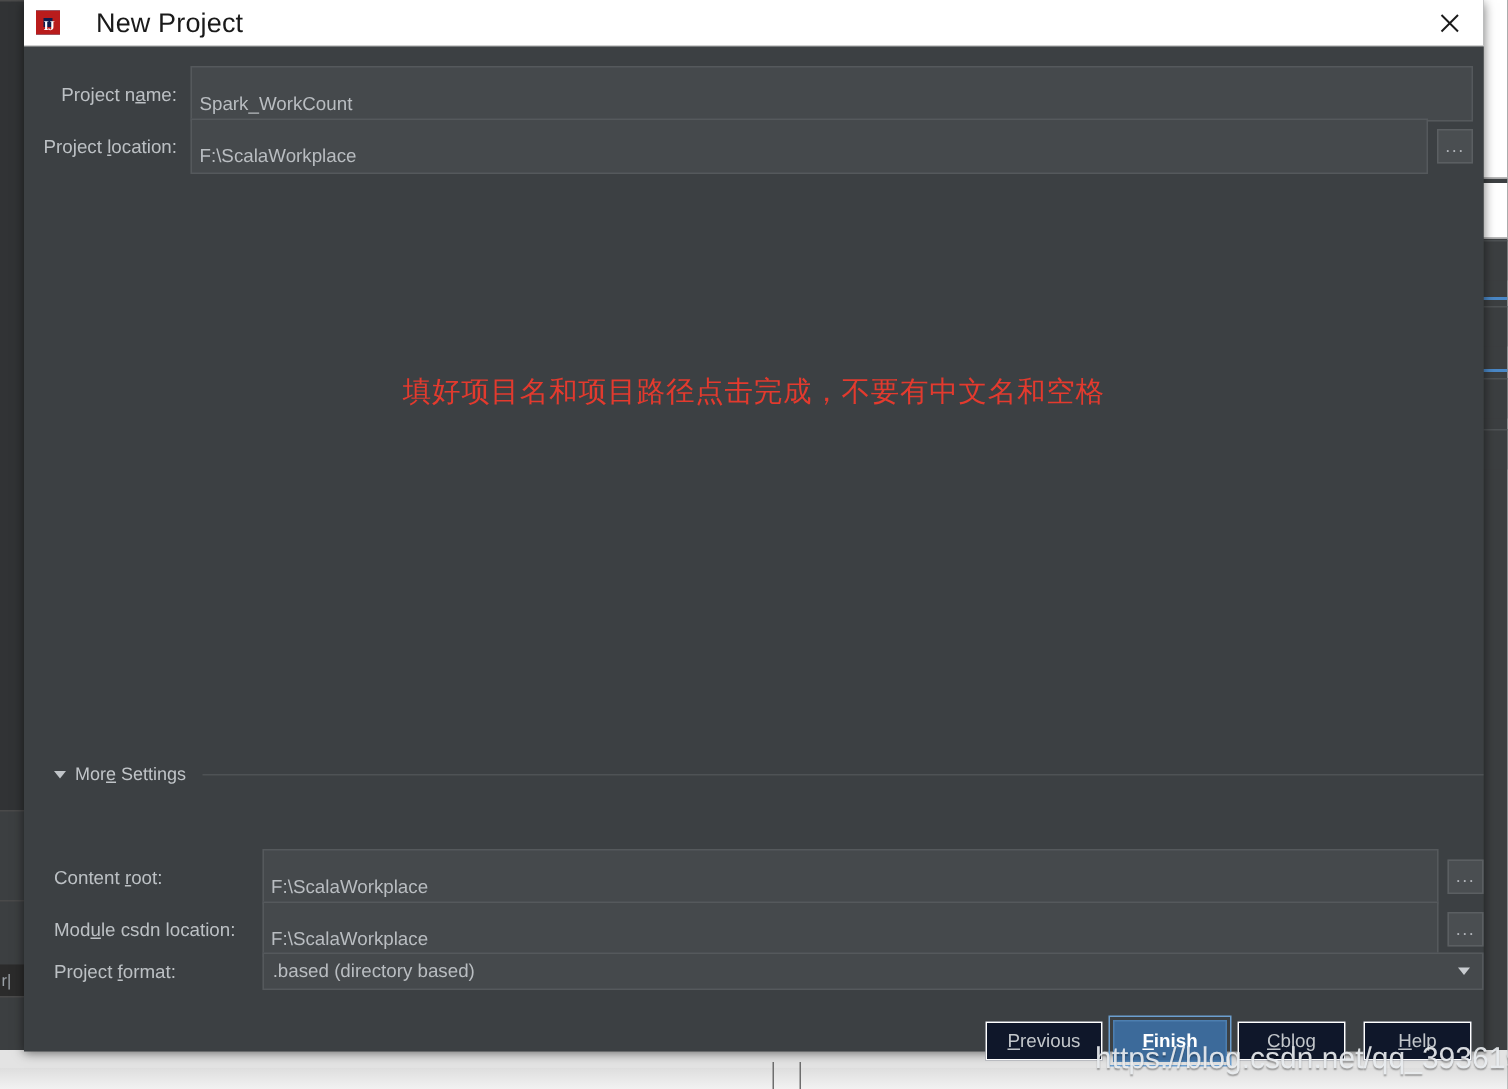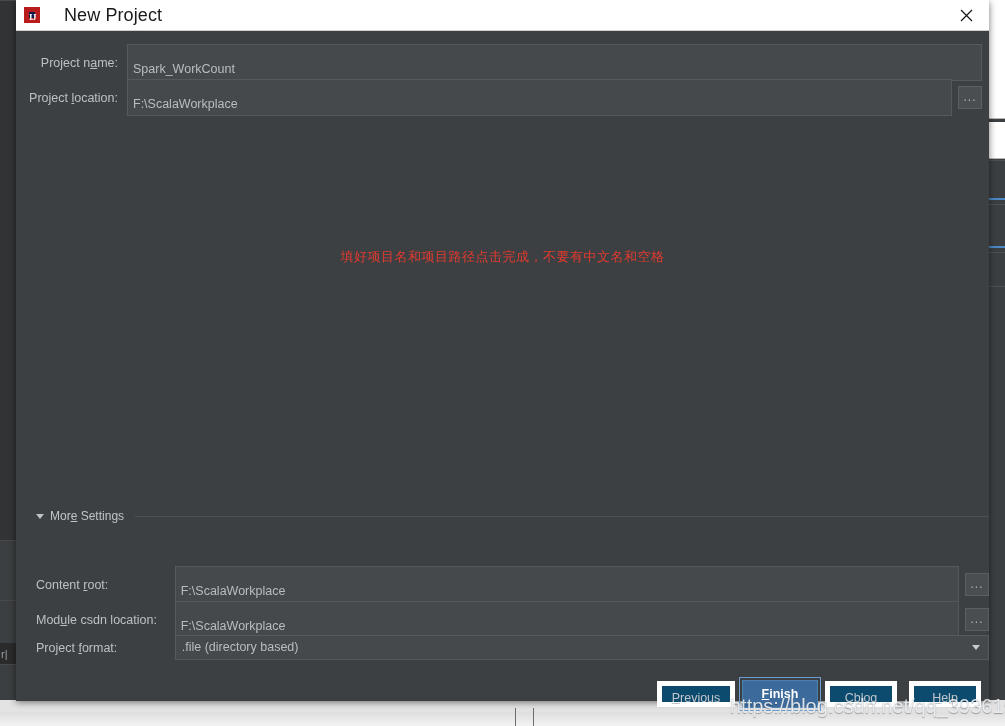--- a/index.html
+++ b/index.html
@@ -203,21 +203,21 @@
     letter-spacing: 1px;
     cursor: pointer;
   }
 
   
   .annotation {
     position: absolute;
     left: 0; right: 0;
     text-align: center;
     color: #e33a2e;
-    font-size: 13px;
+    font-size: 19px;
     font-family: "DejaVu Sans", "Liberation Sans", sans-serif;
     letter-spacing: 0.5px;
     white-space: nowrap;
   }
 
   
   .more-settings {
     position: absolute;
     left: 20px;
     right: 0;
@@ -269,22 +269,22 @@
     width: 0; height: 0;
     border-left: 4.5px solid transparent;
     border-right: 4.5px solid transparent;
     border-top: 5px solid #c8ccd0;
   }
 
   
   .btn {
     position: absolute;
     height: 26px;
-    background: #0c4a6e;
-    border: 5px solid #ffffff;
+    background: #0f172a;
+    border: 1px solid #ffffff;
     box-sizing: border-box;
     color: #c2c6ca;
     font-size: 12.5px;
     line-height: 24px;
     text-align: center;
     cursor: pointer;
     white-space: nowrap;
     font-family: "Liberation Sans", "DejaVu Sans", sans-serif;
   }
   .btn u { text-decoration: underline; }
@@ -386,21 +386,21 @@
 
     <div class="form-row" style="top:570px;">
       <div class="lbl" style="width:130px;margin-left:20px;text-align:left;"><span>Mod</span><u>u</u><span>le csdn location:</span></div>
       <div class="txtfield" style="width:786px;margin-left:9px;">F:\ScalaWorkplace</div>
       <div class="browse-btn" style="margin-left:6px;">...</div>
     </div>
 
     <div class="form-row" style="top:604px;">
       <div class="lbl" style="width:120px;margin-left:20px;text-align:left;"><span>Project </span><u>f</u><span>ormat:</span></div>
       <div class="selectfield" style="width:816px;margin-left:19px;">
-        <div class="sel-val">.file (directory based)</div>
+        <div class="sel-val">.based (directory based)</div>
         <div class="sel-arrow"></div>
       </div>
     </div>
 
     <div class="btn" style="left:641px;top:650px;width:78px;"><u>P</u><span>revious</span></div>
     <div class="btn-focus-ring" style="left:723px;top:646px;width:82px;height:34px;"></div>
     <div class="btn btn-primary" style="left:726px;top:649px;width:76px;height:28px;line-height:26px;"><u>F</u><span>inish</span></div>
     <div class="btn" style="left:809px;top:650px;width:72px;"><u>C</u><span>blog</span></div>
     <div class="btn" style="left:893px;top:650px;width:72px;"><u>H</u><span>elp</span></div>
 

